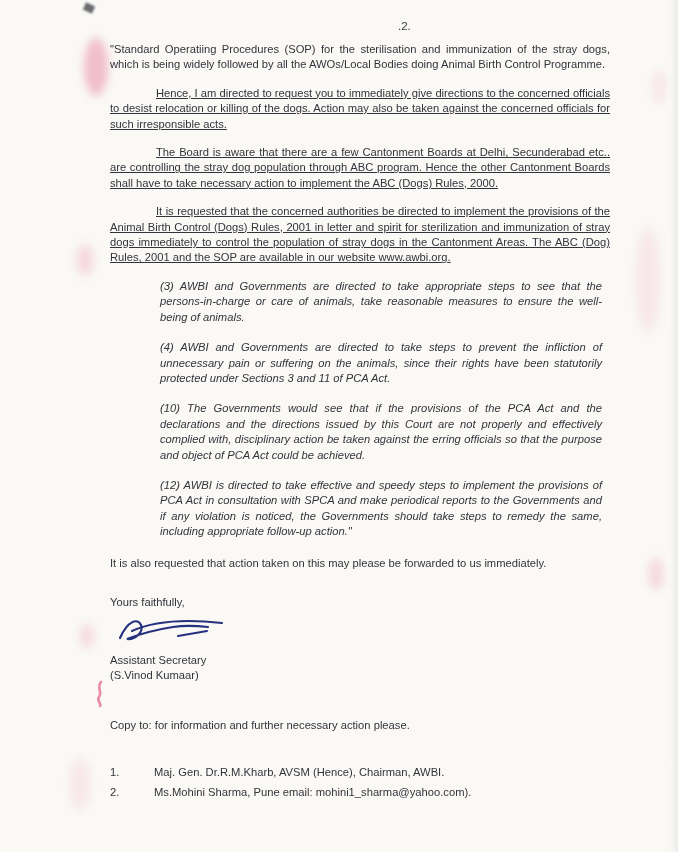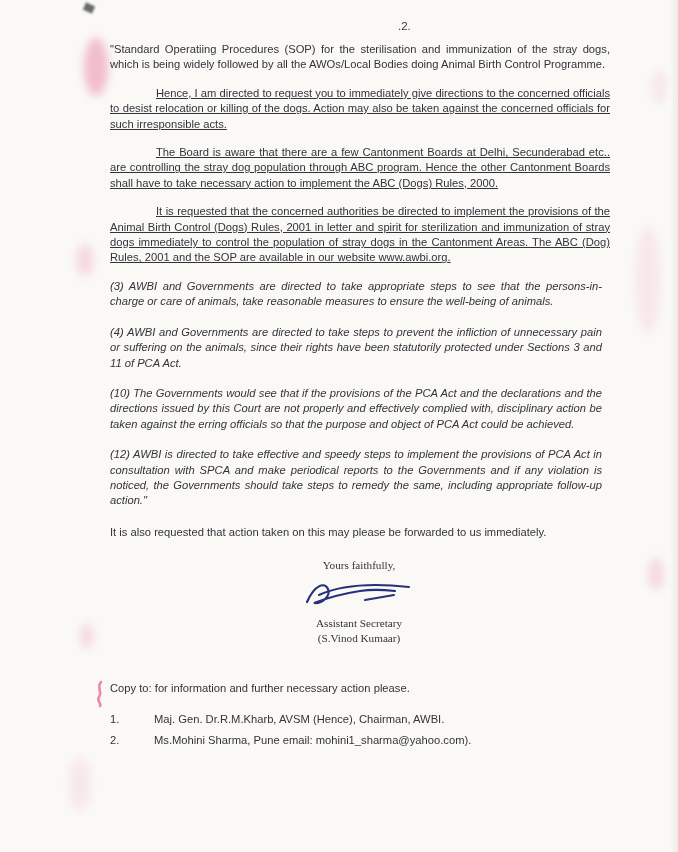--- a/index.html
+++ b/index.html
@@ -31,45 +31,45 @@
     text-align: justify;
   }
   .para { margin-bottom: 13px; }
   .indent { text-indent: 46px; text-decoration: underline; }
   .indent-deep { text-indent: 80px; }
   .weblink {
     text-decoration: underline;
     color: #33333c;
   }
   .quote-block {
+    margin-left: 50px;
     margin-right: 8px;
     font-style: italic;
     margin-bottom: 15px;
     text-align: justify;
   }
   .request-line {
     margin-top: 16px;
     margin-bottom: 14px;
     text-align: left;
   }
   .closing {
-    margin-top: 18px;
-    text-align: center;
+    margin-top: 24px;
+    text-align: left;
     padding-right: 2px;
-    font-family: Liberation Serif, serif;
   }
   .signature-wrap {
     display: inline-block;
     margin: 2px 6px -4px 0;
   }
   .copy-section {
     margin-top: 34px;
     text-align: left;
   }
-  .copy-heading { margin-bottom: 16px; }
+  .copy-heading { margin-bottom: 32px; }
   .copy-item {
     display: flex;
     margin-bottom: 5px;
   }
   .copy-num {
     width: 44px;
     flex: 0 0 44px;
   }
   
   .smudge {

